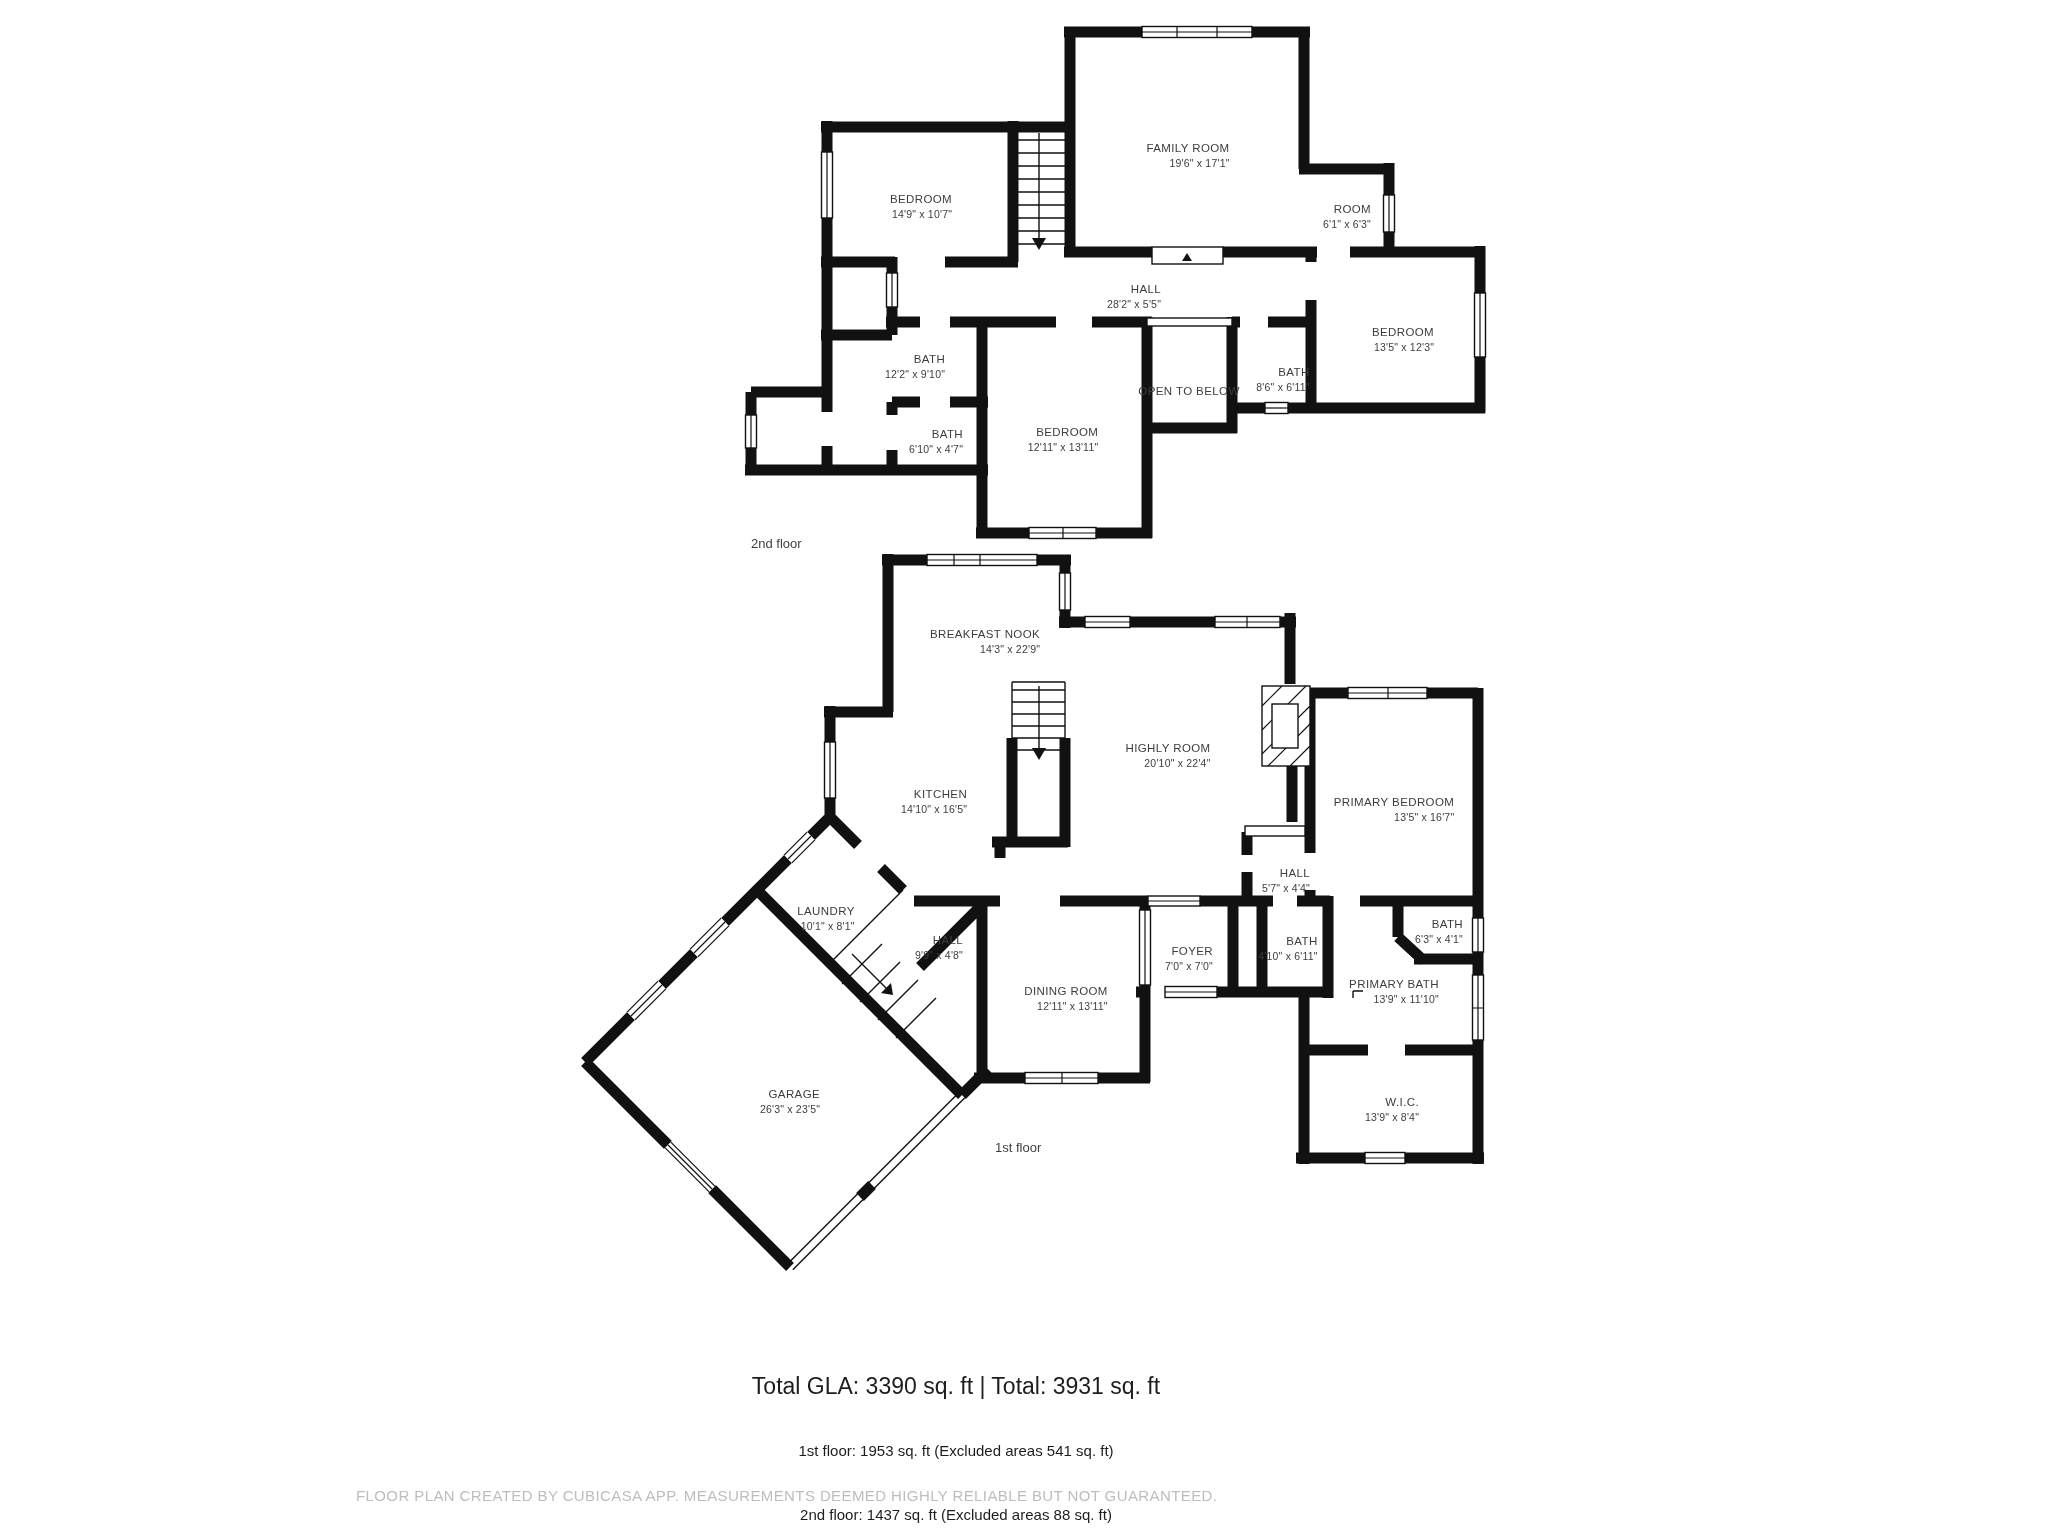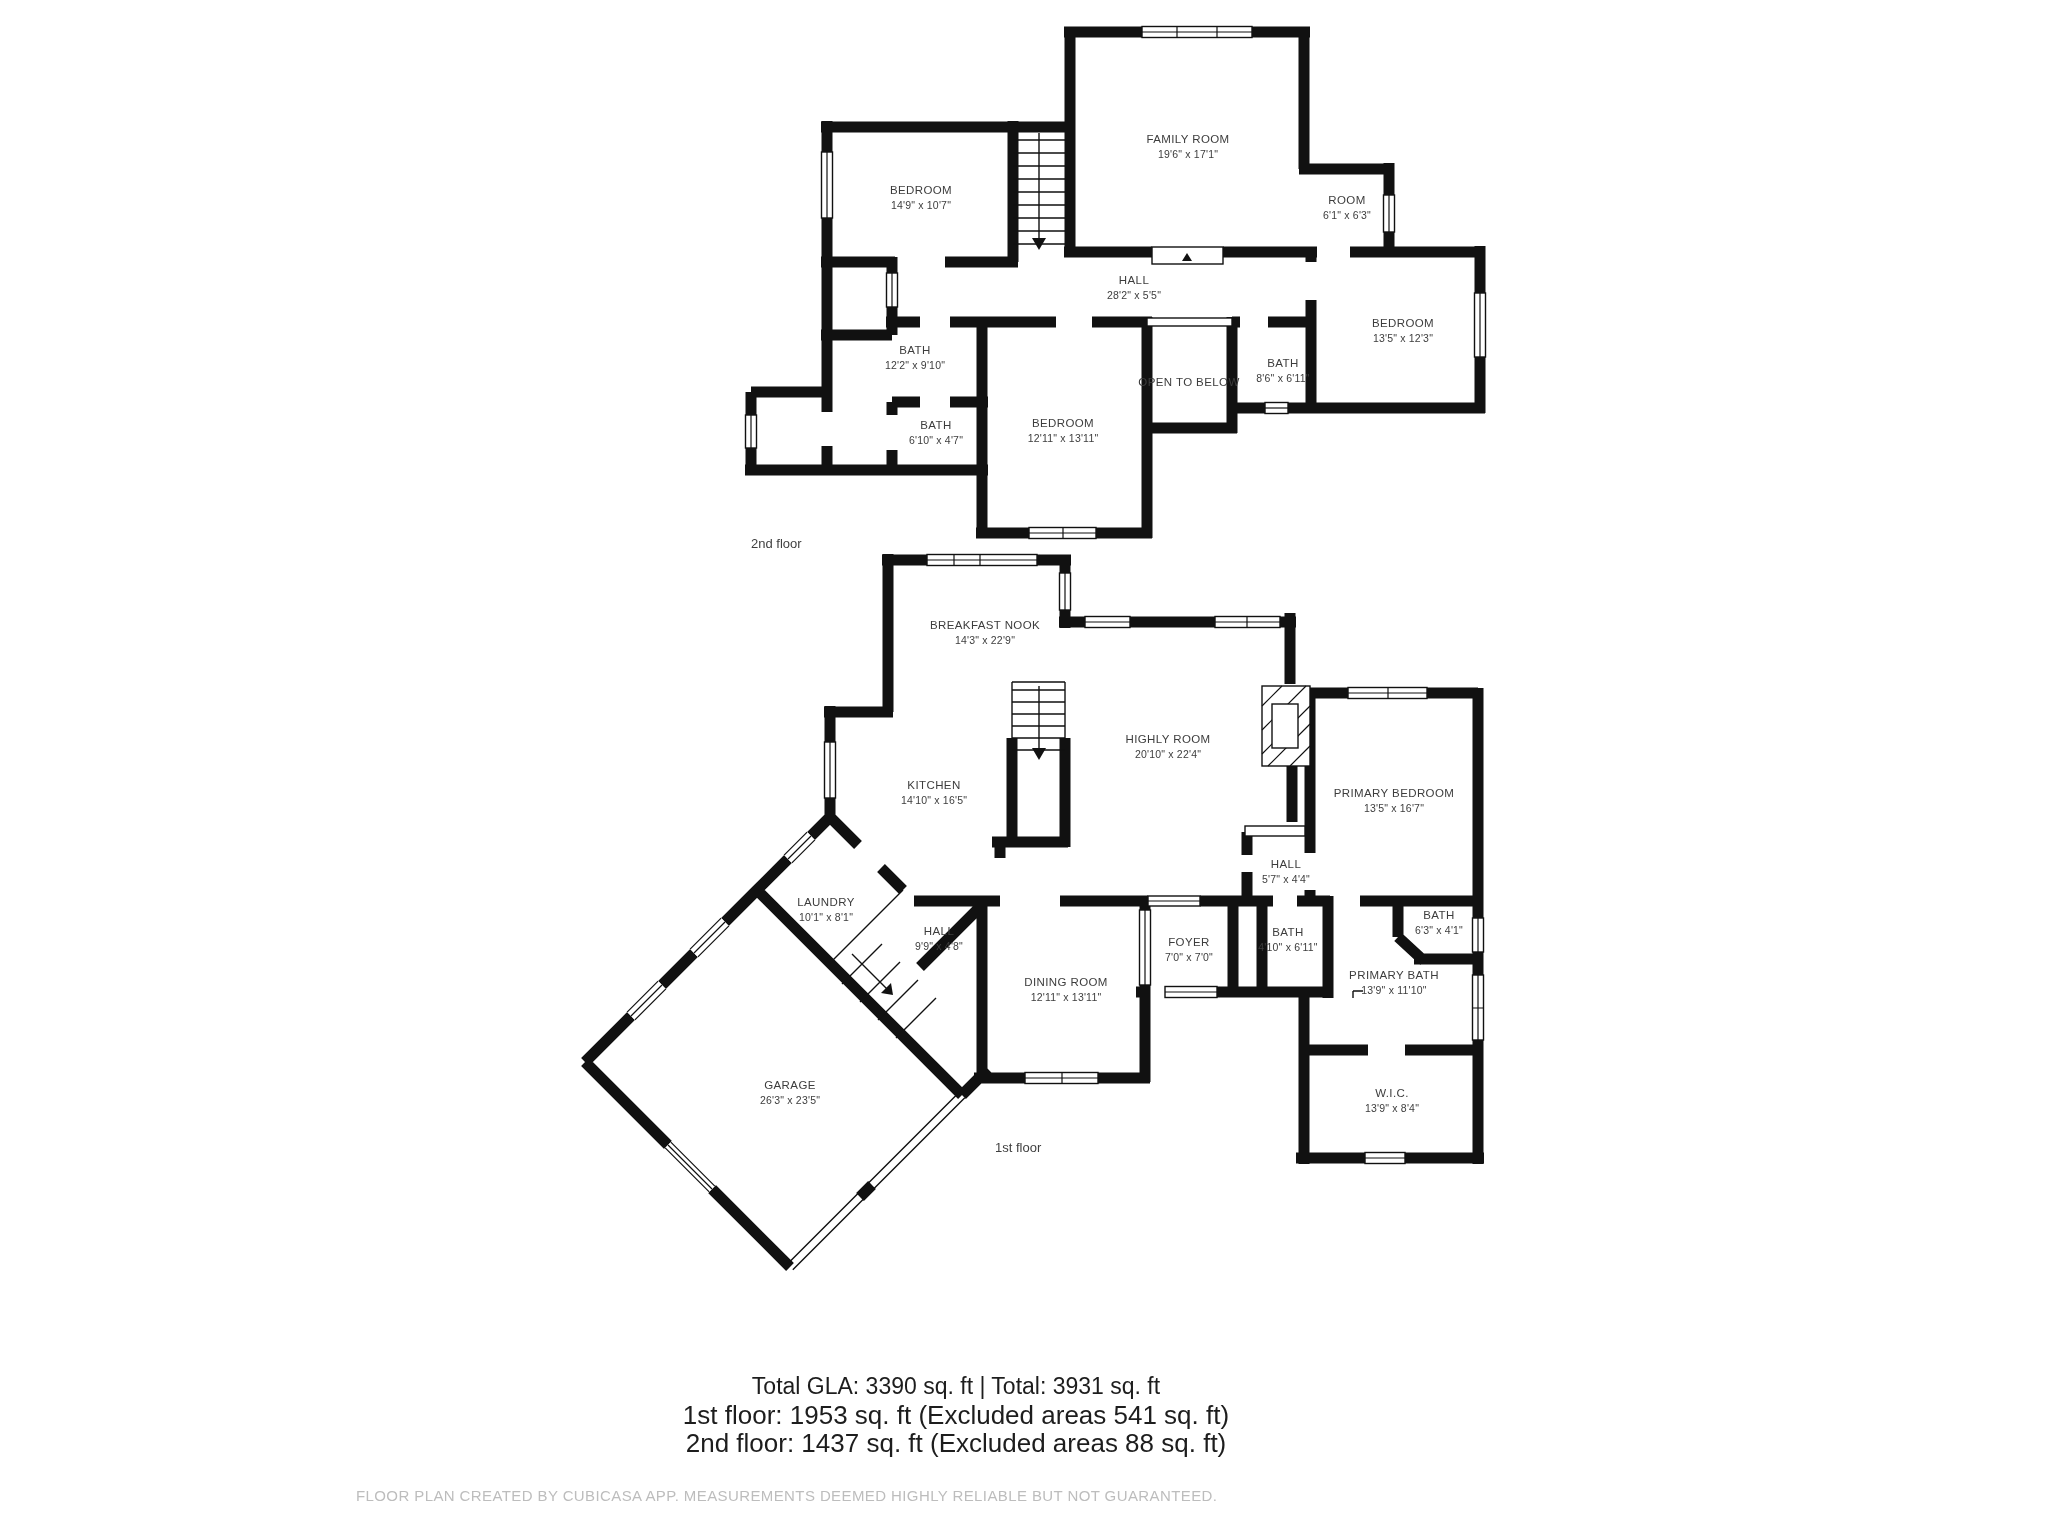--- a/index.html
+++ b/index.html
@@ -13,38 +13,39 @@
   svg{position:absolute;left:0;top:0;}
   .wall{stroke:#111;stroke-width:11;fill:none;stroke-linecap:butt;}
   .thin{stroke:#111;stroke-width:1.4;fill:none;}
   .hatch{stroke:#111;stroke-width:1.2;fill:none;}
   .wband{stroke:#fff;stroke-width:11;fill:none;}
   .win{fill:#fff;stroke:#111;stroke-width:1.4;}
   .arrow{fill:#111;stroke:none;}
   .room-label{
     position:absolute;
     transform:translate(-50%,-50%);
-    text-align:center;
+    text-align:right;
     color:#3d3d3d;
     white-space:nowrap;
     line-height:15px;
+    margin-top:9px;
   }
   .room-label .nm{display:block;font-size:11.5px;letter-spacing:.4px;}
   .room-label .dims{display:block;font-size:10.5px;letter-spacing:.2px;}
   .floor-tag{
     position:absolute;
     transform:translateY(-50%);
     font-size:13px;color:#3f3f3f;white-space:nowrap;margin-top:29px;
   }
   .summary{
     position:absolute;left:356px;top:1372px;width:1200px;
     text-align:center;color:#1d1d1d;
   }
   .summary .l1{font-size:23px;font-weight:normal;line-height:29px;}
-  .summary .l2,.summary .l3{font-size:26px;line-height:28px;}
+  .summary .l2,.summary .l3{font-size:15px;line-height:28px;margin-top:36px;}
   .footer-note{
     position:absolute;left:356px;top:1487px;width:1200px;
     text-align:left;font-size:15px;letter-spacing:.4px;color:#bdbdbd;
   }
 </style>
 </head>
 <body>
 
 <div class="canvas">
 

